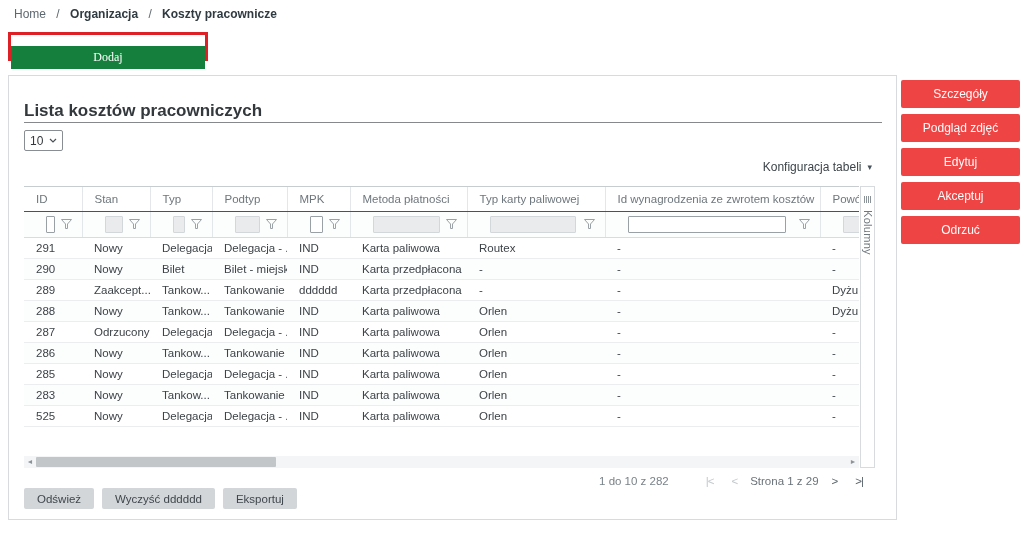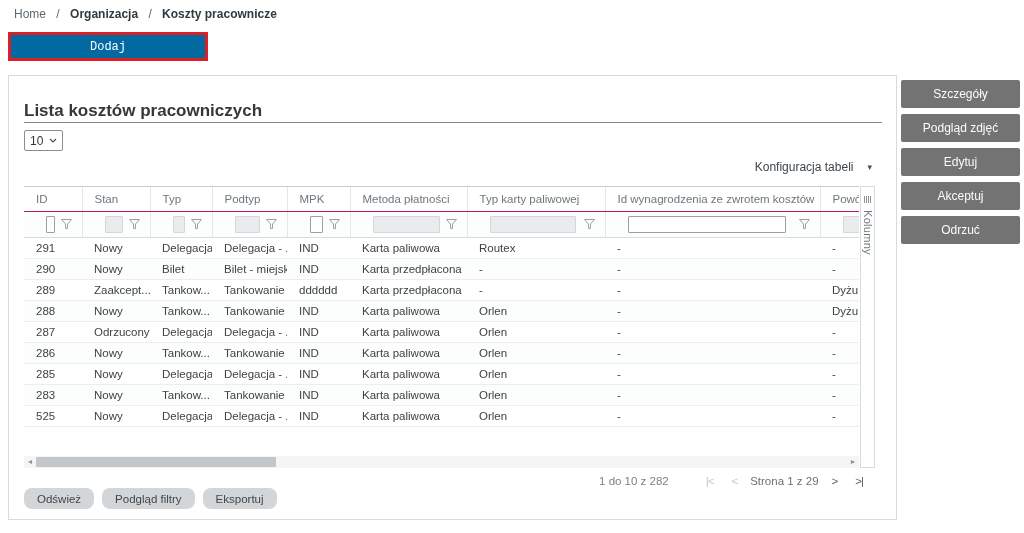--- a/index.html
+++ b/index.html
@@ -9,33 +9,33 @@
 
   
   .breadcrumb { position:absolute; left:14px; top:7px; font-size:12px; color:#5d6870; }
   .breadcrumb .sep { margin:0 7px; color:#5d6870; }
   .breadcrumb .crumb { color:#5d6870; text-decoration:none; cursor:pointer; }
   .breadcrumb .strong { color:#2f3a41; font-weight:700; }
 
   
   .highlight { position:absolute; left:8px; top:32px; width:200px; height:29px;
     border:3px solid #dd2025; }
-  .dodaj { width:100%; height:100%; background:#0369a1; color:#fff; border:none;
-    font-size:12px; font-family:Liberation Mono, monospace; cursor:pointer; }
+  .dodaj { width:100%; height:100%; background:#15803d; color:#fff; border:none;
+    font-size:12px; font-family:Liberation Serif, serif; cursor:pointer;margin-top:11px; }
 
   
   .panel { position:absolute; left:8px; top:75px; width:889px; height:445px;
     background:#fff; border:1px solid #d8dbde; }
   .title { position:absolute; left:15px; top:25px; font-size:17px; font-weight:700; color:#33383c; }
   .rule { position:absolute; left:15px; right:14px; top:46px; border-top:1px solid #85898c; }
   .pagesize { position:absolute; left:15px; top:54px; width:39px; height:21px;
     border:1px solid #888e93; border-radius:2px; display:flex; align-items:center;
     justify-content:space-between; padding:0 5px; font-size:12px; color:#33383c; cursor:pointer; background:#fff; }
   .config { position:absolute; right:24px; top:84px; font-size:12px; color:#3d454b;
-    display:inline-flex; align-items:center; gap:14px; cursor:pointer; }
+    display:inline-flex; align-items:center; gap:6px; cursor:pointer; }
   .config .caret { font-size:9px; color:#47525a; }
 
   
   .tablewrap { position:absolute; left:15px; top:110px; width:851px; height:282px; }
   .tableclip { position:absolute; left:0; top:0; width:835px; height:270px; overflow:hidden;
     border-top:1px solid #c7ccCF; border-top:1px solid #c7ccd0; }
   table { table-layout:fixed; width:940px; border-collapse:collapse; }
   col.c0{width:58px} col.c1{width:68px} col.c2{width:62px} col.c3{width:75px}
   col.c4{width:63px} col.c5{width:117px} col.c6{width:138px} col.c7{width:215px} col.c8{width:144px}
   thead th { height:24px; font-size:11.5px; font-weight:400; color:#6e777d; text-align:left;
@@ -68,32 +68,32 @@
   .hscroll { position:absolute; left:0; top:270px; width:835px; height:12px; background:#f4f5f6; }
   .hscroll .arr { position:absolute; top:0; width:12px; height:12px; font-size:7px;
     line-height:12px; text-align:center; color:#8d9499; cursor:pointer; }
   .hscroll .arr.left { left:0; } .hscroll .arr.right { right:0; }
   .hscroll .thumb { position:absolute; left:12px; top:1px; width:240px; height:10px;
     background:#c2c6c9; border-radius:1px; cursor:grab; }
 
   
   .fbuttons { position:absolute; left:15px; bottom:10px; display:flex; gap:8px; }
   .fbuttons button { height:21px; padding:0 13px; background:#d2d6d9; color:#3f474c;
-    border:none; border-radius:8px; font-size:11.5px; font-family:inherit; cursor:pointer; }
+    border:none; border-radius:2px; font-size:11.5px; font-family:inherit; cursor:pointer; }
   .pagination { position:absolute; right:24px; top:399px; display:flex; align-items:center;
     font-size:11.5px; color:#6a737a; }
   .pagination .range { margin-right:28px; color:#7a838a; }
   .pagination .pgbtn { margin:0 9px; cursor:pointer; color:#5a646a; letter-spacing:-1px; }
   .pagination .pgbtn.disabled { color:#c3c8cb; cursor:default; }
   .pagination .pagelabel { margin:0 4px; color:#6a737a; }
 
   
   .sideactions { position:absolute; left:901px; top:80px; width:119px; display:flex;
     flex-direction:column; gap:6px; }
-  .sideactions button { height:28px; background:#737373; color:#fbfcfc; border:none;
+  .sideactions button { height:28px; background:#ef4444; color:#fbfcfc; border:none;
     border-radius:2px; font-size:12px; font-family:inherit; cursor:default; }
 </style>
 </head>
 <body>
 
 <div class="page">
 
   <div class="breadcrumb">
     <span class="crumb">Home</span>
     <span class="sep">/</span>
@@ -336,21 +336,21 @@
 
       <div class="hscroll">
         <span class="arr left">◄</span>
         <span class="thumb"></span>
         <span class="arr right">►</span>
       </div>
     </div>
 
     <div class="fbuttons" id="footer-buttons">
         <button>Odśwież</button>
-        <button>Podgląd filtry</button>
+        <button>Wyczyść dddddd</button>
         <button>Eksportuj</button>
       </div>
 
     <div class="pagination">
       <span class="range">1 do 10 z 282</span>
       <span class="pgbtn disabled">|&lt;</span>
       <span class="pgbtn disabled">&lt;</span>
       <span class="pagelabel">Strona 1 z 29</span>
       <span class="pgbtn">&gt;</span>
       <span class="pgbtn">&gt;|</span>

